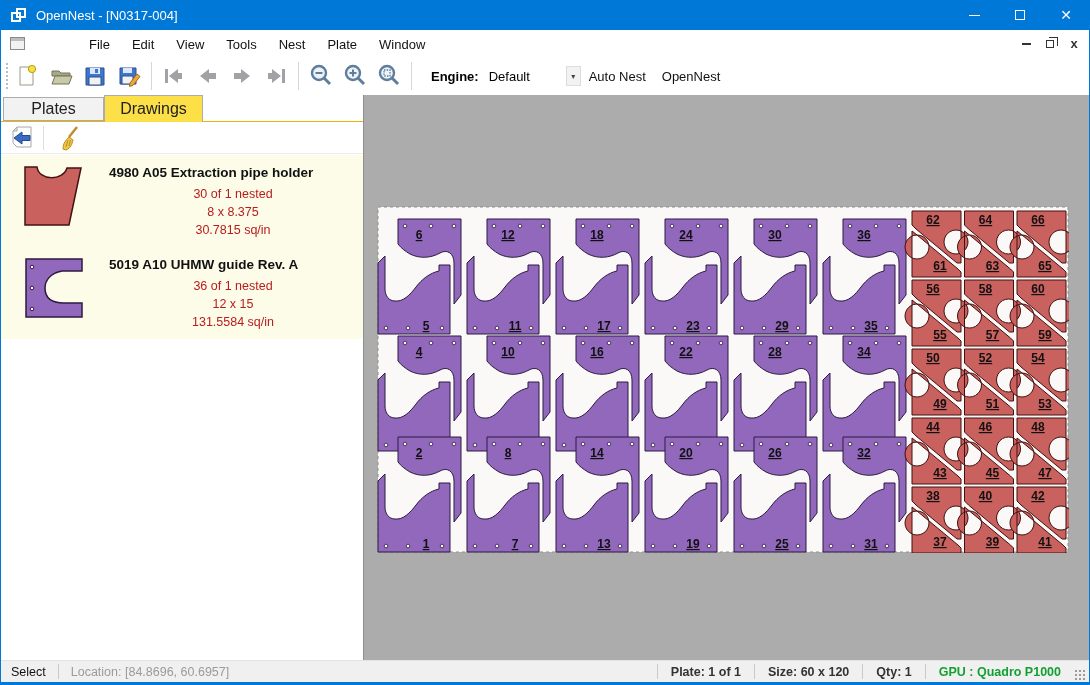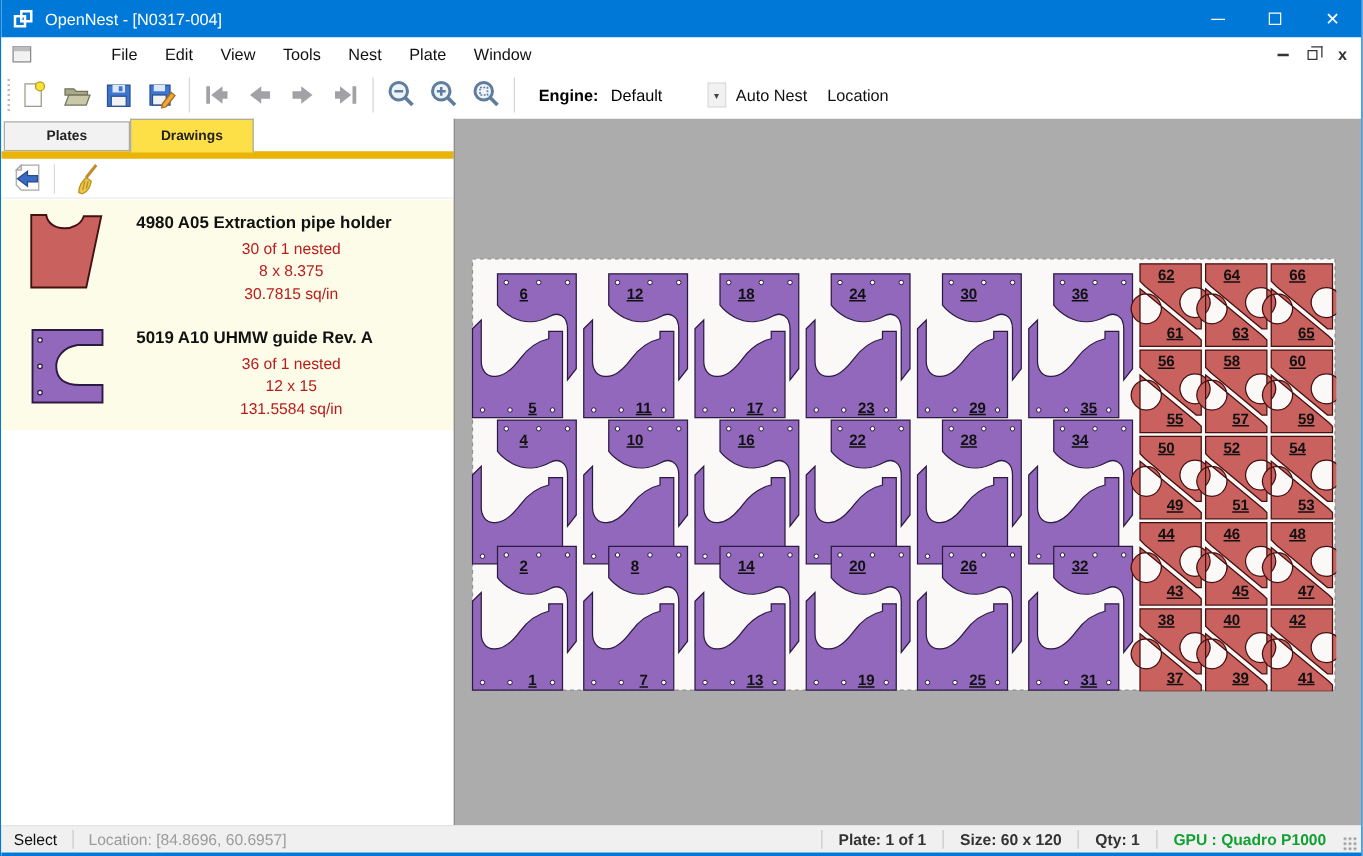--- a/index.html
+++ b/index.html
@@ -40,25 +40,25 @@
   .tb-grip { width:5px; height:26px; margin-left:4px; background-image:repeating-linear-gradient(#bdbdbd 0 2px, #fff 2px 4px); background-size:2px 100%; background-repeat:no-repeat; background-position:1px 0; }
   .tb-btn { width:34px; height:32px; display:flex; align-items:center; justify-content:center; }
   .tb-sep { width:1px; height:28px; background:#d6d6d6; margin:0 5px; }
   .tb-label { font-size:13px; font-weight:bold; margin:0 6px 0 14px; }
   .tb-combo { width:96px; height:24px; background:#fff; display:flex; align-items:center; justify-content:space-between; font-size:13px; padding-left:4px; }
   .tb-combo .arrowbox { width:15px; height:20px; background:#f2f2f2; border:1px solid #dcdcdc; display:flex; align-items:center; justify-content:center; font-size:8px; color:#444; }
   .tb-textbtn { font-size:13px; padding:6px 8px; color:#111;text-align:right; }
   
   .leftpanel { position:absolute; left:0; top:95px; width:362px; height:565px; background:#fff; }
   .tabstrip { position:absolute; left:0; top:0; width:362px; height:26px; }
-  .tab { position:absolute; top:2px; height:24px; border:1px solid #acacac; background:#f2f2f2; font-size:11px; display:flex; align-items:center; justify-content:center; color:#222;font-weight:bold; }
+  .tab { position:absolute; top:2px; height:24px; border:1px solid #acacac; background:#f2f2f2; font-size:16px; display:flex; align-items:center; justify-content:center; color:#222; }
   .tab.active { top:0; height:27px; background:#fde047; border-bottom:none; z-index:2; }
   .tab-plates { left:2px; width:101px; }
   .tab-drawings { left:103px; width:99px; }
-  .panel-body { position:absolute; left:0; top:26px; width:362px; height:539px; border-top:6px solid #eab308; background:#fff; }
+  .panel-body { position:absolute; left:0; top:26px; width:362px; height:539px; border-top:1px solid #eab308; background:#fff; }
   .panel-toolbar { position:absolute; left:0; top:0; width:100%; height:32px; display:flex; align-items:center; border-bottom:1px solid #ededed; }
   .pt-btn { width:32px; height:28px; display:flex; align-items:center; justify-content:center; margin-left:6px; }
   .pt-sep { width:1px; height:24px; background:#dedede; margin:0 4px; }
   .drawlist { position:absolute; left:0; top:33px; width:100%; background:#fcfce9; }
   .drawitem { display:flex; padding:6px 6px 8px 6px; }
   .drawthumb { width:96px; display:flex; align-items:flex-start; justify-content:center; padding-top:4px; flex:none; }
   .drawinfo { flex:1; padding-left:6px; padding-top:4px; }
   .drawtitle { font-size:13.5px; font-weight:bold; color:#111; margin-bottom:5px; }
   .drawline { font-size:12.5px; color:#b91c1c; line-height:18px;text-align:center; }
   
@@ -190,21 +190,21 @@
         <rect x="8" y="7" width="6" height="6" fill="none" stroke="#5f7d9c" stroke-width="1.3" stroke-dasharray="1.5 1.2"></rect>
       </svg>
   </div>
   <div class="tb-sep"></div>
   <div class="tb-label">Engine:</div>
   <div class="tb-combo">
     <span>Default</span>
     <span class="arrowbox">▾</span>
   </div>
   <div class="tb-textbtn">Auto Nest</div>
-  <div class="tb-textbtn">Location</div>
+  <div class="tb-textbtn">OpenNest</div>
 </div>
 
 <div class="leftpanel">
   <div class="tabstrip">
     <div class="tab tab-plates">Plates</div>
     <div class="tab tab-drawings active">Drawings</div>
   </div>
   <div class="panel-body">
     <div class="panel-toolbar">
       <div class="pt-btn">

